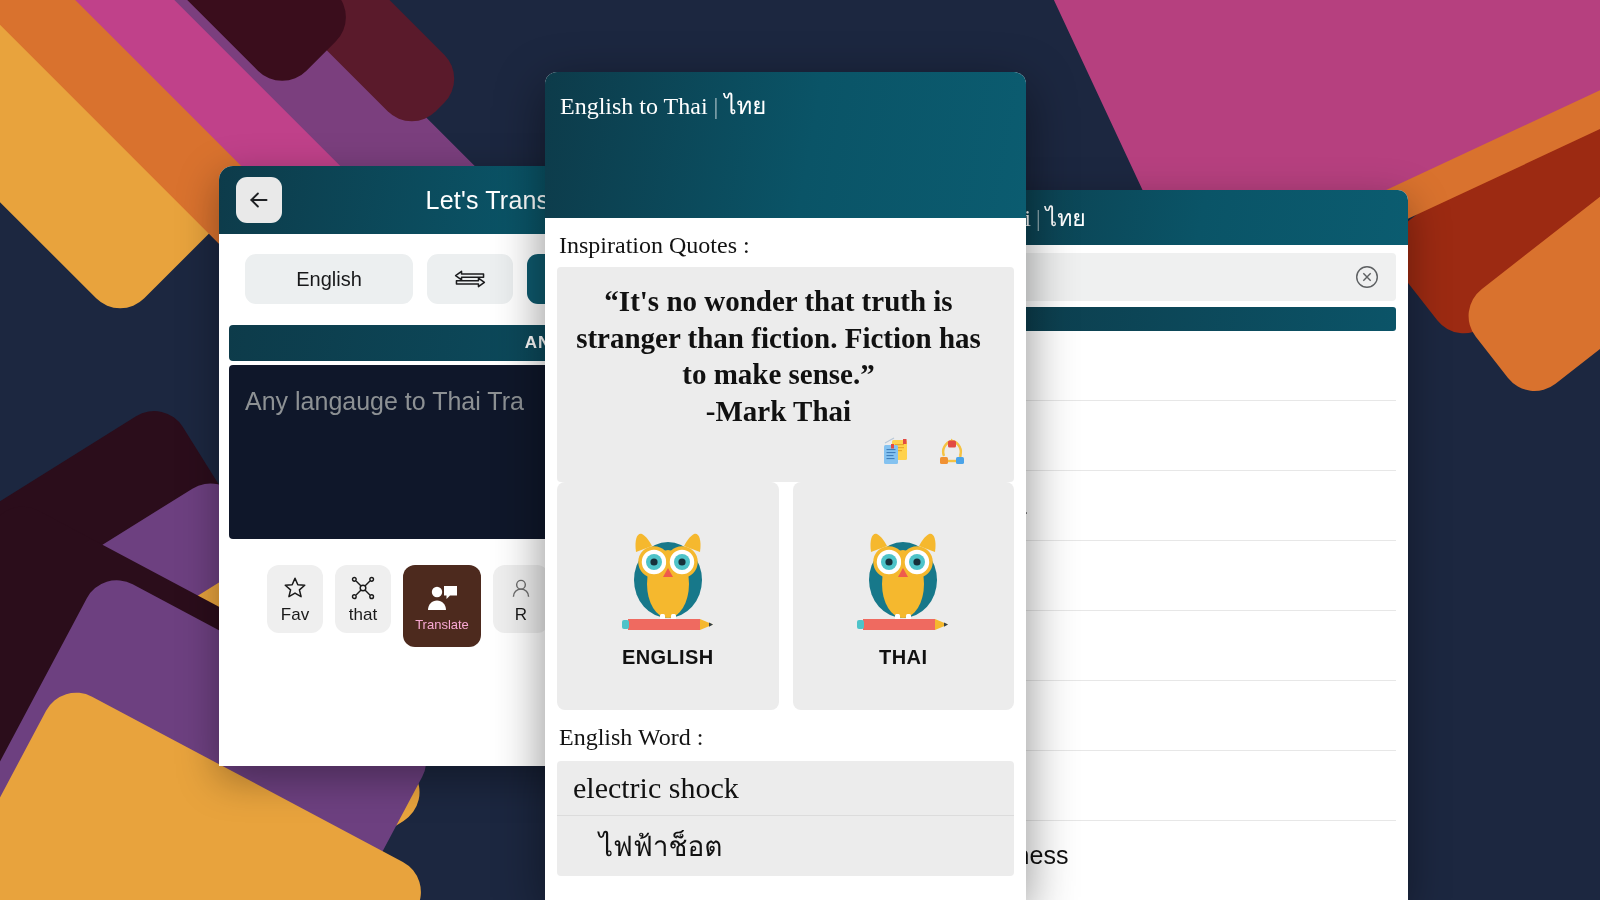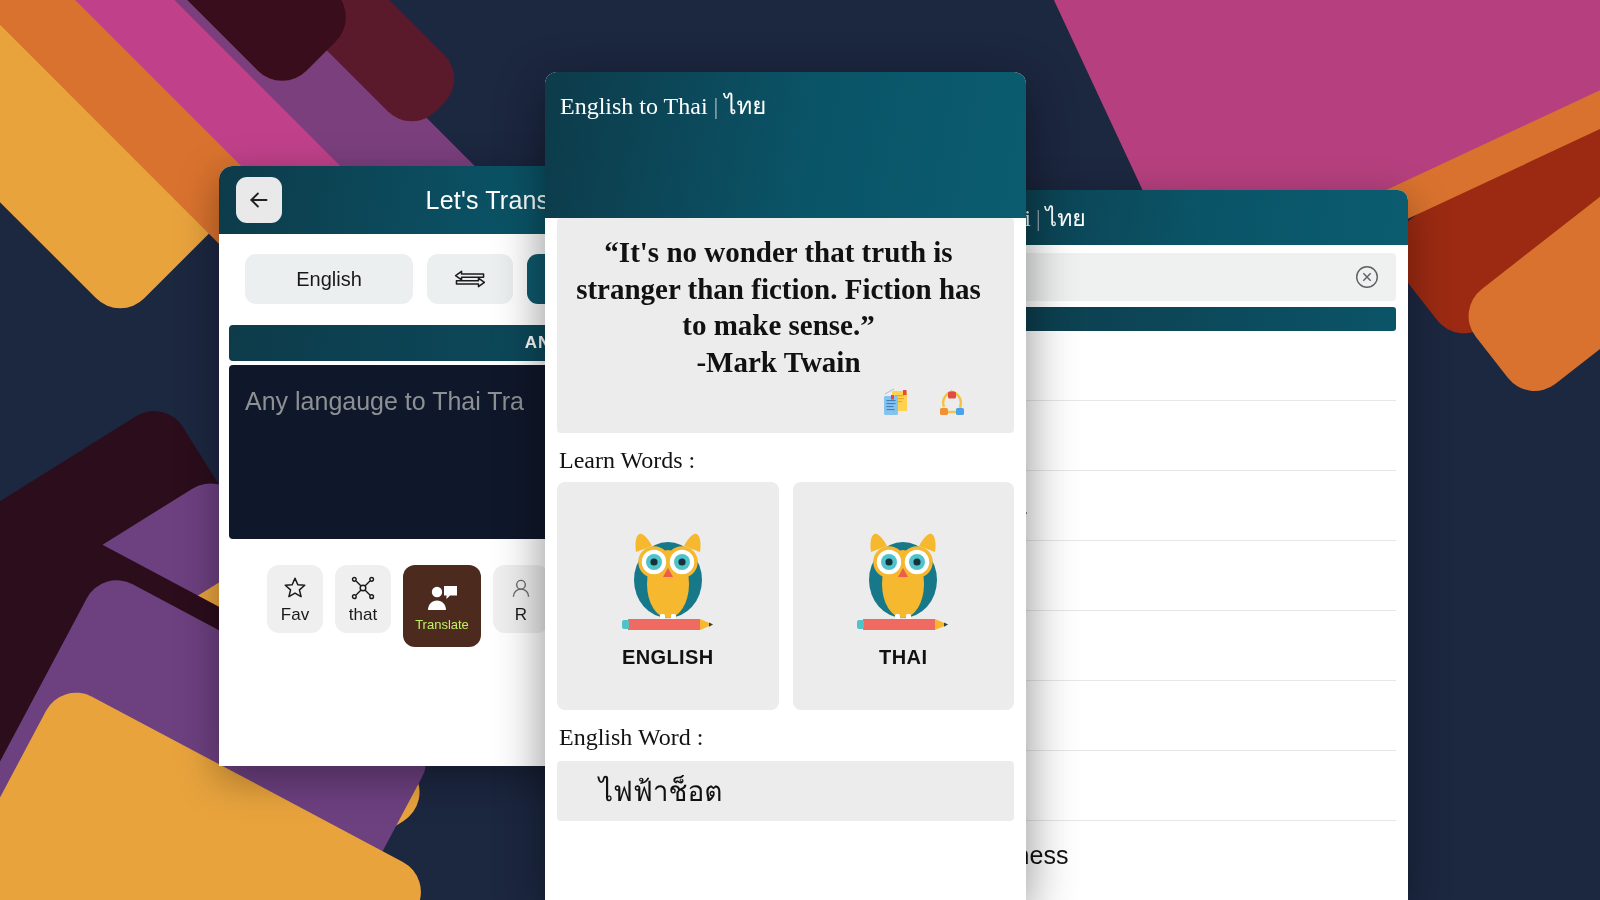--- a/index.html
+++ b/index.html
@@ -111,21 +111,21 @@
   }
   .tool-row {
     display: flex; gap: 12px; padding: 26px 0 0 48px; align-items: flex-start;
   }
   .tool {
     width: 56px; border-radius: 12px; background: #efefef;
     padding: 10px 0 8px 0; display: flex; flex-direction: column;
     align-items: center; gap: 4px; box-sizing: border-box;
   }
   .tool.big { width: 78px; height: 82px; background: #4d2a1e; justify-content: center; }
-  .tool.big .tool-lbl { color: #bef264; }
+  .tool.big .tool-lbl { color: #f9a8d4; }
   .tool svg { display: block; }
   .tool-lbl { font-size: 17px; color: #1a1a1a; }
   .tool.big .tool-lbl { font-size: 13px; }
 
   
   #win-right {
     left: 948px; top: 190px; width: 460px; height: 710px;
     border-radius: 10px 10px 0 0;
     box-shadow: 0 12px 40px rgba(0,0,0,.35);
   }
@@ -330,24 +330,25 @@
 
   <div class="win" id="win-center">
     <div class="win-head">
       <div class="c-title">
         <span>English to Thai</span><span class="bar">|</span><span>ไทย</span>
       </div>
     </div>
 
     <div class="c-body">
 
+      <div class="sec-title">Inspiration Quotes :</div>
 
       <div class="quote-card">
         <div class="quote-text">“It's no wonder that truth is stranger than fiction. Fiction has to make sense.”</div>
-        <div class="quote-author">-Mark Twain</div>
+        <div class="quote-author">-Mark Thai</div>
         <div class="quote-actions">
           <svg width="36" height="36" viewBox="0 0 36 36">
             <path d="M7 9 L16 4" stroke="#b9c8d8" stroke-width="1.2"></path>
             <rect x="14" y="6" width="15" height="20" rx="1.5" fill="#ffd24d"></rect>
             <rect x="17" y="10" width="9" height="1.2" fill="#e9a92c"></rect>
             <rect x="17" y="13" width="9" height="1.2" fill="#e9a92c"></rect>
             <rect x="17" y="16" width="7" height="1.2" fill="#e9a92c"></rect>
             <rect x="25" y="5" width="3.5" height="5" fill="#e24b42"></rect>
             <rect x="6" y="11" width="14" height="19" rx="1.5" fill="#84c2f0"></rect>
             <rect x="8.5" y="15" width="9" height="1.1" fill="#3f7fbd"></rect>
@@ -362,21 +363,20 @@
             <path d="M11 27 H25" fill="none" stroke="#f5c242" stroke-width="2.4"></path>
             <path d="M17 4.5 l3 2.6 -3 2.6z" fill="#f5c242"></path>
             <path d="M26 24.5 l-2.6 -3 h5.2z" fill="#f5c242" transform="rotate(90 26 23)"></path>
             <rect x="14" y="6.5" width="8" height="7" rx="1.6" fill="#e24b42"></rect>
             <rect x="6" y="23" width="8" height="7" rx="1.6" fill="#f09133"></rect>
             <rect x="22" y="23" width="8" height="7" rx="1.6" fill="#4aa3e8"></rect>
           </svg>
         </div>
       </div>
 
-      <div class="sec-title">Learn Words :</div>
 
       <div class="learn-row">
         <div class="learn-card">
           <svg width="112" height="118" viewBox="0 0 112 118">
             <path d="M24 30 C22 16 26 10 30 12 C34 14 38 20 40 24 Z" fill="#f5b82e"></path>
             <path d="M88 30 C90 16 86 10 82 12 C78 14 74 20 72 24 Z" fill="#f5b82e"></path>
             <ellipse cx="56" cy="58" rx="34" ry="38" fill="#17788a"></ellipse>
             <ellipse cx="56" cy="62" rx="21" ry="34" fill="#f5b82e"></ellipse>
             <circle cx="42" cy="40" r="14" fill="#fff" stroke="#f5b82e" stroke-width="3.5"></circle>
             <circle cx="70" cy="40" r="14" fill="#fff" stroke="#f5b82e" stroke-width="3.5"></circle>
@@ -414,19 +414,20 @@
             <path d="M88 97 L101 102.5 L88 108 Z" fill="#f5b82e"></path>
             <path d="M97 100.5 L101 102.5 L97 104.8 Z" fill="#33414a"></path>
           </svg>
           <span class="learn-lbl">THAI</span>
         </div>
       </div>
 
       <div class="sec-title">English Word :</div>
 
       <div class="word-card">
+        <div class="word-en">electric shock</div>
         <div class="word-th">ไฟฟ้าช็อต</div>
       </div>
 
     </div>
   </div>
 
 </div>
 
 </body></html>

